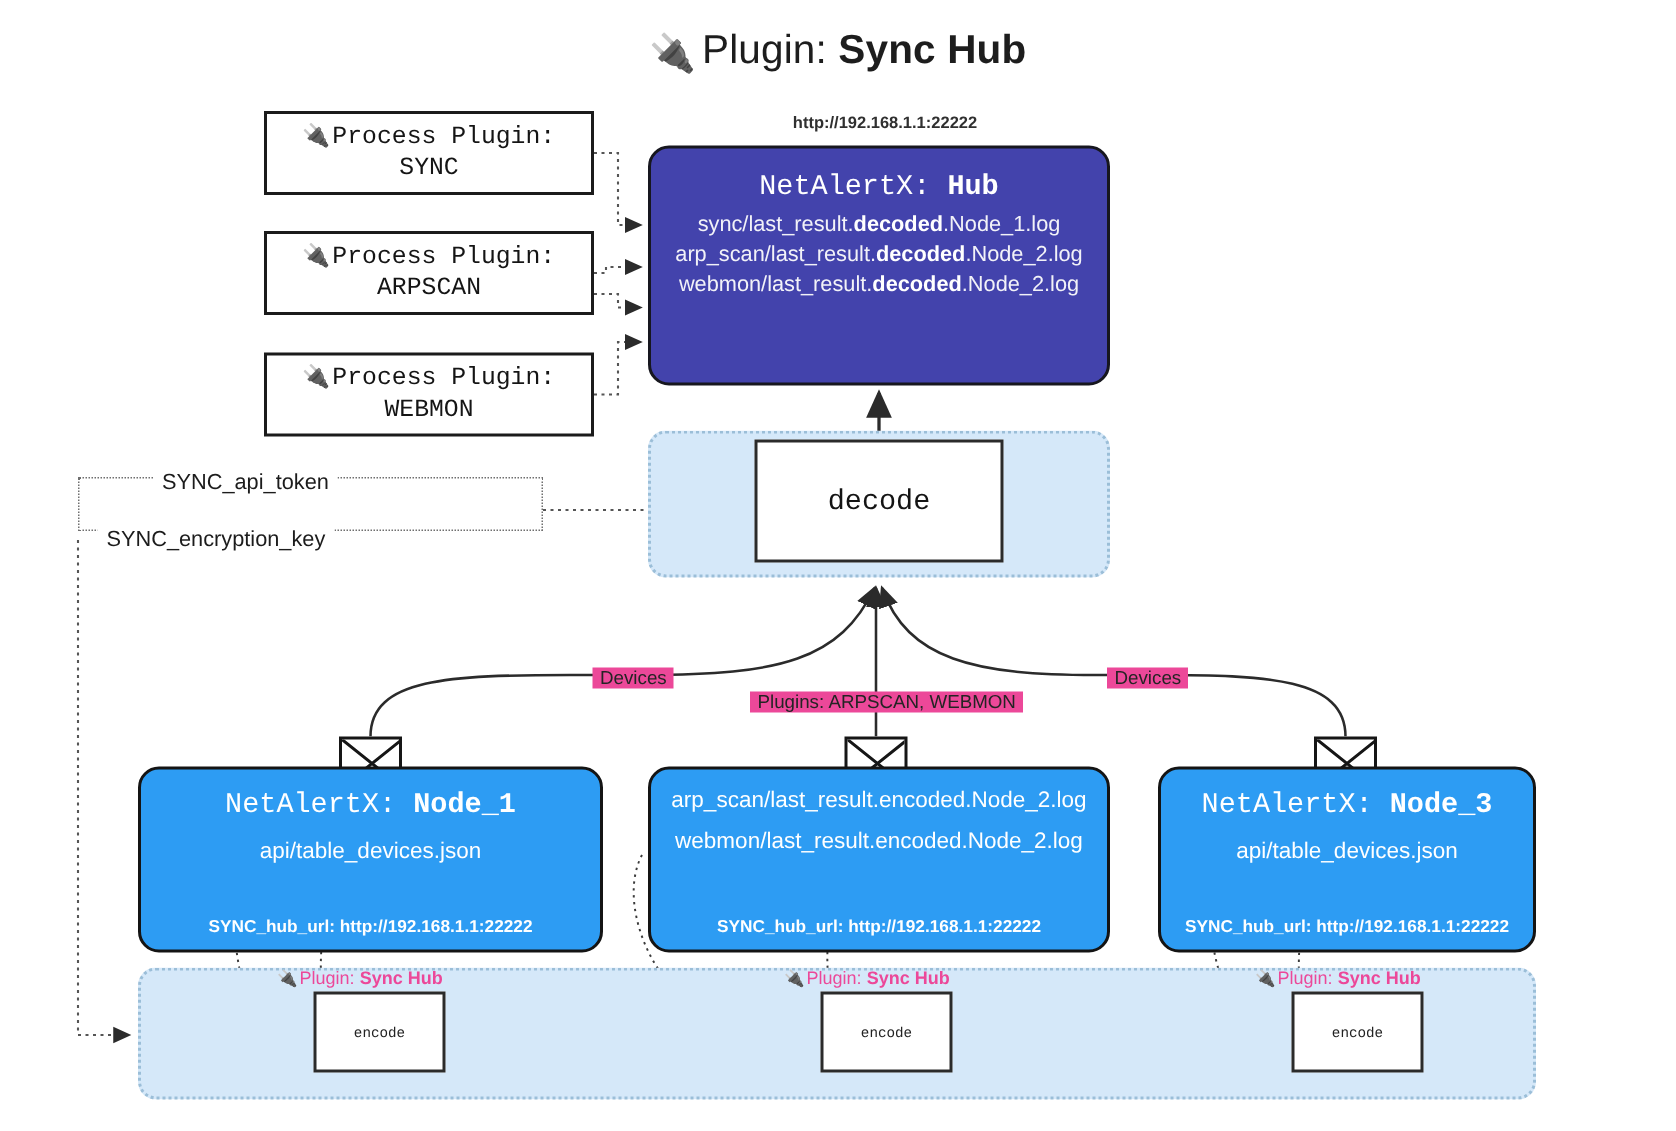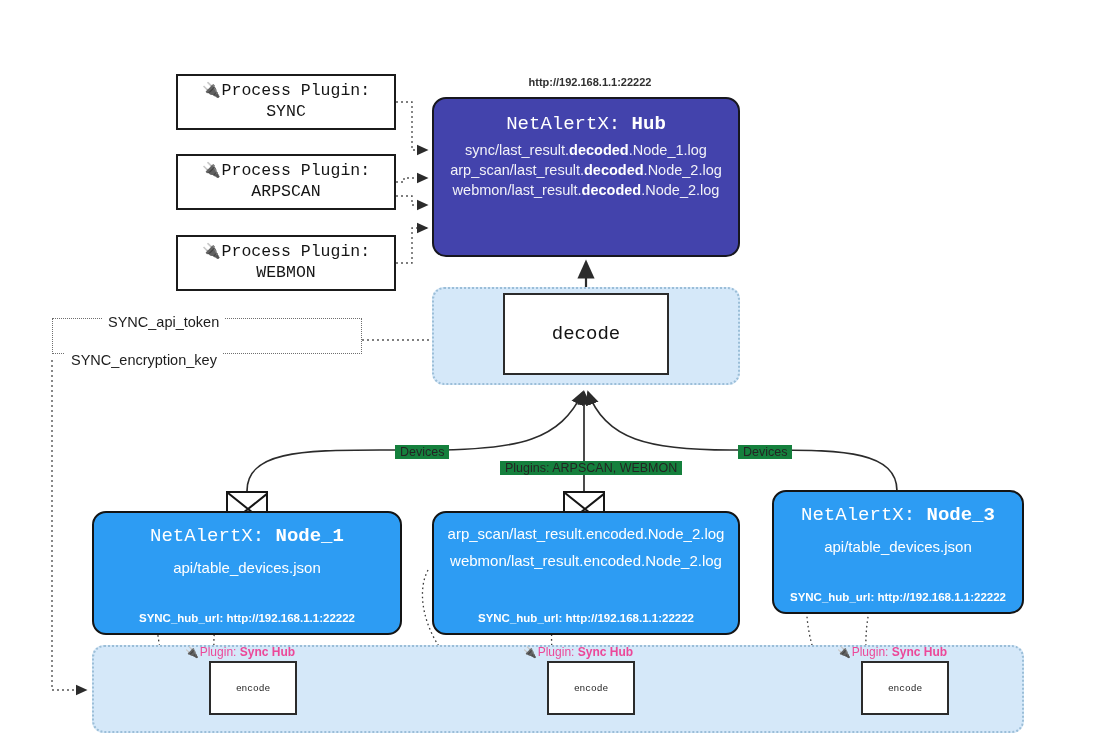--- a/index.html
+++ b/index.html
@@ -73,21 +73,21 @@
   }
   #secret-outer{left:52px;top:318px;width:310px;height:36px;}
   .secret-label{
     position:absolute;background:#ffffff;padding:0 6px;font-size:14.5px;color:#1c1c1c;white-space:nowrap;
   }
   #lbl-api-token{left:102px;top:314px;}
   #lbl-enc-key{left:65px;top:352px;}
 
   
   .edge-label{
-    position:absolute;background:#15803d;padding:0 5px;font-size:12.5px;color:#242424;white-space:nowrap;
+    position:absolute;background:#ec4899;padding:0 5px;font-size:12.5px;color:#242424;white-space:nowrap;
   }
   #lbl-dev-left{left:395px;top:445px;}
   #lbl-dev-right{left:738px;top:445px;}
   #lbl-plugins{left:500px;top:461px;font-size:12.5px;}
 
   
   .envelope{
     position:absolute;width:42px;height:32px;background:#ffffff;
     border:2px solid #161616;box-sizing:border-box;overflow:hidden;
   }
@@ -107,21 +107,21 @@
     font-family:"Liberation Mono", monospace;font-size:19px;margin-top:12px;white-space:nowrap;
   }
   .node-box .node-title b{font-weight:700;}
   .node-box .node-lines{margin-top:12px;display:flex;flex-direction:column;align-items:center;gap:10px;flex:1;}
   .node-box .node-line{font-size:15px;white-space:nowrap;color:#ffffff;}
   .node-box .node-foot{
     font-size:11.5px;font-weight:700;color:#ffffff;margin-bottom:9px;white-space:nowrap;
   }
   #node-1{left:92px;top:511px;width:310px;height:124px;}
   #node-2{left:432px;top:511px;width:308px;height:124px;}
-  #node-3{left:772px;top:490px;width:252px;height:124px;}
+  #node-3{left:772px;top:511px;width:252px;height:124px;}
 
   
   #encode-band{
     position:absolute;left:92px;top:645px;width:932px;height:88px;
     background:#d5e8f9;border:2px dotted #9bbed8;border-radius:12px;box-sizing:border-box;
   }
   .encode-box{
     position:absolute;width:88px;height:54px;background:#ffffff;border:2px solid #2b2b2b;
     box-sizing:border-box;display:flex;align-items:center;justify-content:center;
     font-family:"Liberation Mono", monospace;font-size:9.5px;color:#222;
@@ -174,20 +174,24 @@
 
     <path d="M584,520 C572,560 548,600 552,650 L552,672" fill="none" stroke="#3a3a3a" stroke-width="1.3" stroke-dasharray="1.6,3" marker-end="url(#arrowDot)"></path>
     <path d="M428,570 C412,600 432,655 470,676 L538,684" fill="none" stroke="#3a3a3a" stroke-width="1.3" stroke-dasharray="1.6,3" marker-end="url(#arrowDot)"></path>
     <path d="M618,662 C630,672 630,684 624,690" fill="none" stroke="#3a3a3a" stroke-width="1.3" stroke-dasharray="1.6,3"></path>
 
     <path d="M897,520 C886,560 864,600 866,650 L866,672" fill="none" stroke="#3a3a3a" stroke-width="1.3" stroke-dasharray="1.6,3" marker-end="url(#arrowDot)"></path>
     <path d="M812,562 C800,600 808,655 828,678 L852,684" fill="none" stroke="#3a3a3a" stroke-width="1.3" stroke-dasharray="1.6,3" marker-end="url(#arrowDot)"></path>
     <path d="M932,662 C944,672 944,684 938,690" fill="none" stroke="#3a3a3a" stroke-width="1.3" stroke-dasharray="1.6,3"></path>
   </svg>
 
+  <div id="page-title">
+    <span class="plug">🔌</span><span>Plugin:</span>
+    <b>Sync Hub</b>
+  </div>
 
   <div class="proc-box" id="proc-sync">
     <div class="l1"><span class="plug">🔌</span><span>Process Plugin:</span></div>
     <div class="l2">SYNC</div>
   </div>
   <div class="proc-box" id="proc-arpscan">
     <div class="l1"><span class="plug">🔌</span><span>Process Plugin:</span></div>
     <div class="l2">ARPSCAN</div>
   </div>
   <div class="proc-box" id="proc-webmon">

